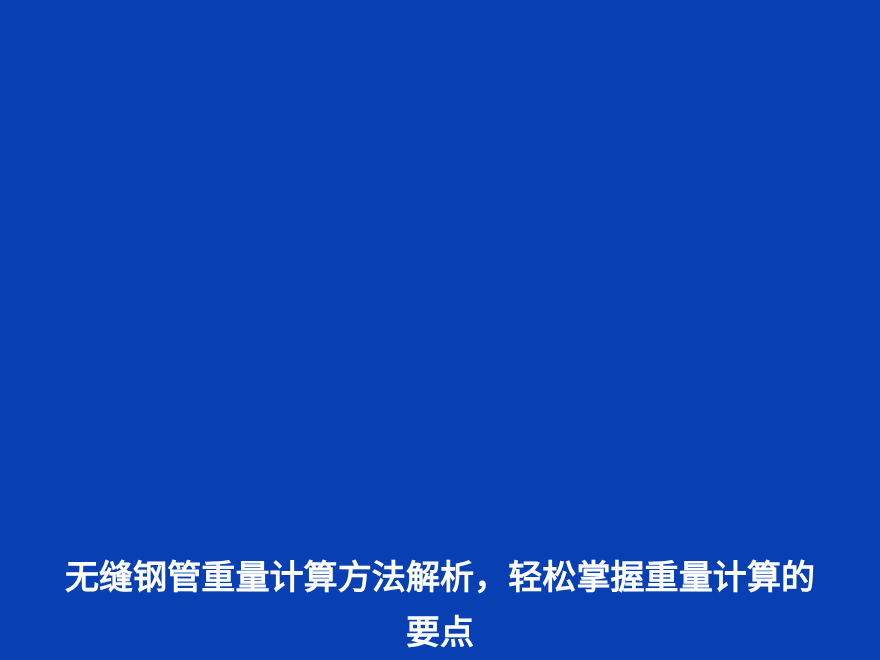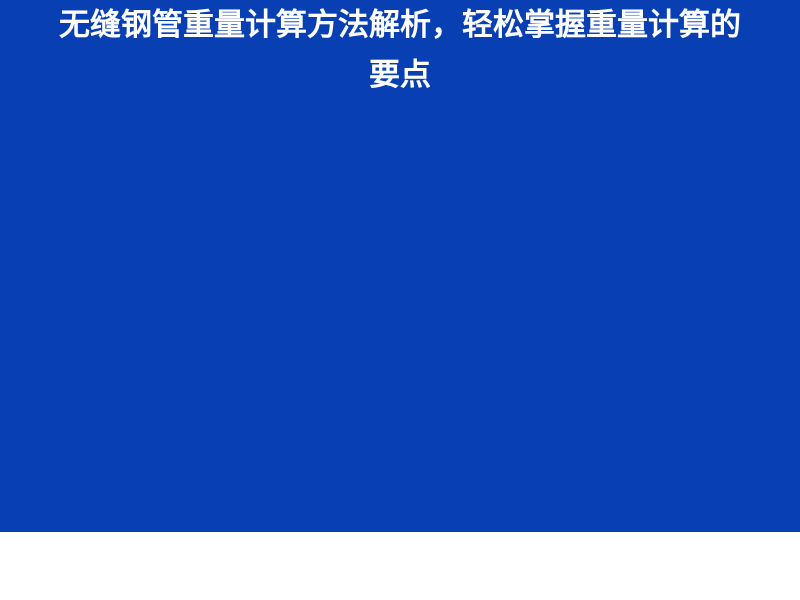--- a/index.html
+++ b/index.html
@@ -13,24 +13,24 @@
     height: 600px;
     overflow: hidden;
     font-family: "Liberation Sans", "DejaVu Sans", sans-serif;
   }
 
   
   .title-card {
     position: relative;
     box-sizing: border-box;
     width: 800px;
-    height: 532px;
+    height: 600px;
     background: #0840b4;
     display: flex;
-    align-items: flex-start;
+    align-items: flex-end;
     justify-content: center;
   }
 
   
   .headline-block {
     width: 700px;
     max-width: 700px;
     margin: 0;
     padding: 0;
     text-align: center;

